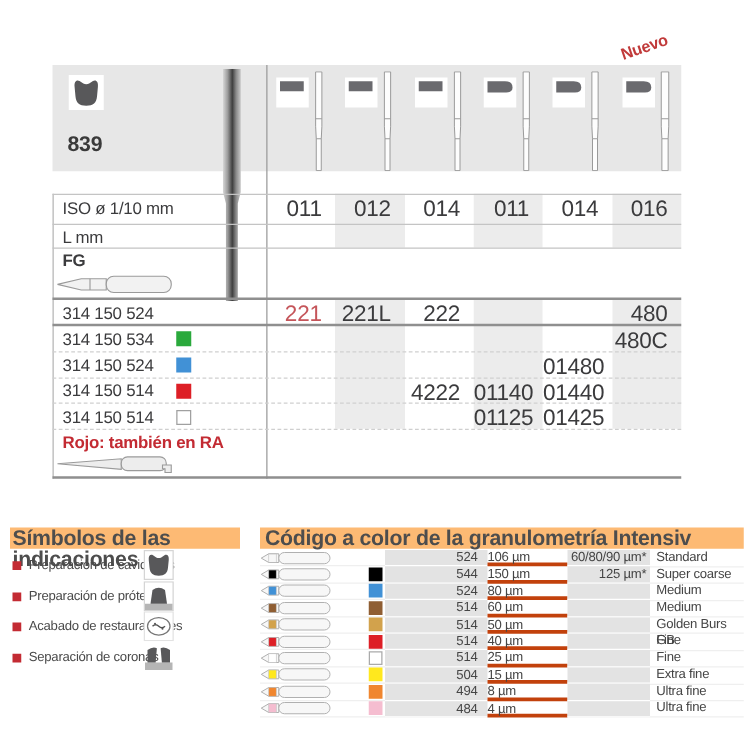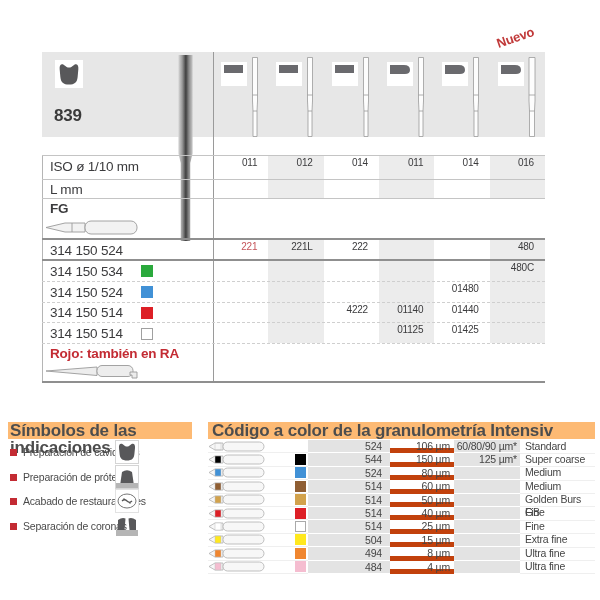--- a/index.html
+++ b/index.html
@@ -15,42 +15,42 @@
   .photo-bur{left:177px;top:55px;width:17px;height:186px;
     background:linear-gradient(to right,#ededed,#9c9c9c 30%,#3f3f3f 52%,#8a8a8a 70%,#e0e0e0);
     clip-path:polygon(8% 0,92% 0,92% 53%,78% 58%,78% 100%,22% 100%,22% 58%,8% 53%);}
   .vline{width:1px;background:#9a9a9a;}
   .hline{height:1px;background:#c4c4c4;}
   .hline-th{height:2px;background:#8f8f8f;}
   .hline-dash{height:0;border-top:1px dashed #cfcfcf;}
   .shade{background:#ececec;}
   .row-label{left:50px;font-size:13.5px;}
   .cells{left:213px;width:332px;display:flex;}
-  .cell{width:55.33px;box-sizing:border-box;text-align:right;padding-right:11px;font-size:10px;}
+  .cell{width:55.33px;box-sizing:border-box;text-align:right;padding-right:11px;font-size:18px;}
   .cell.red-val{color:#c5555a;}
   .sq{left:141px;width:12px;height:12px;display:block;}
   .sq.outlined{border:1px solid #a0a0a0;box-sizing:border-box;}
   .rojo-note{left:50px;top:346px;font-size:13.5px;font-weight:bold;color:#c32b33;}
   .tipbox{width:26px;height:24px;background:#ffffff;}
 
   
   .band{height:17px;background:#fdba74;font-size:17px;font-weight:bold;color:#4d4d4d;line-height:17px;}
   .sym-row{position:absolute;left:8px;height:24px;width:200px;display:flex;align-items:center;}
   .bullet{width:7px;height:7px;background:#c32b33;margin-left:2px;}
   .sym-label{margin-left:6px;font-size:10.5px;color:#4a4a4a;}
   .sym-icon{position:absolute;left:104px;top:0;}
 
   .gran{left:208px;top:440px;width:387px;}
   .g-row{display:flex;height:13.4px;align-items:center;font-size:10.5px;color:#454545;}
   .g-icon{width:87px;height:100%;display:flex;align-items:center;border-bottom:1px solid #efefef;box-sizing:border-box;}
   .g-sq{width:13px;height:100%;display:flex;align-items:center;border-bottom:1px solid #efefef;box-sizing:border-box;}
   .g-sq span{width:11px;height:11px;display:block;}
   .g-sq span.sq-outline{border:1px solid #aaaaaa;box-sizing:border-box;}
   .g-code{width:82px;background:#e3e3e3;text-align:right;padding-right:8px;box-sizing:border-box;height:100%;line-height:13px;border-bottom:1px solid #ffffff;}
-  .g-grit{width:64px;text-align:right;padding-right:4px;box-sizing:border-box;height:100%;line-height:13px;border-bottom:5px solid #c2410c;}
+  .g-grit{width:64px;padding-right:4px;box-sizing:border-box;height:100%;line-height:13px;border-bottom:3px solid #c2410c;}
   .g-alt{width:66px;background:#e3e3e3;text-align:right;padding-right:3px;box-sizing:border-box;height:100%;line-height:13px;border-bottom:1px solid #ffffff;}
   .g-name{flex:1;padding-left:5px;height:100%;line-height:13px;border-bottom:1px solid #efefef;}
 </style>
 </head>
 <body>
 
 <div id="stage">
 
   <div class="abs panel"></div>
 

